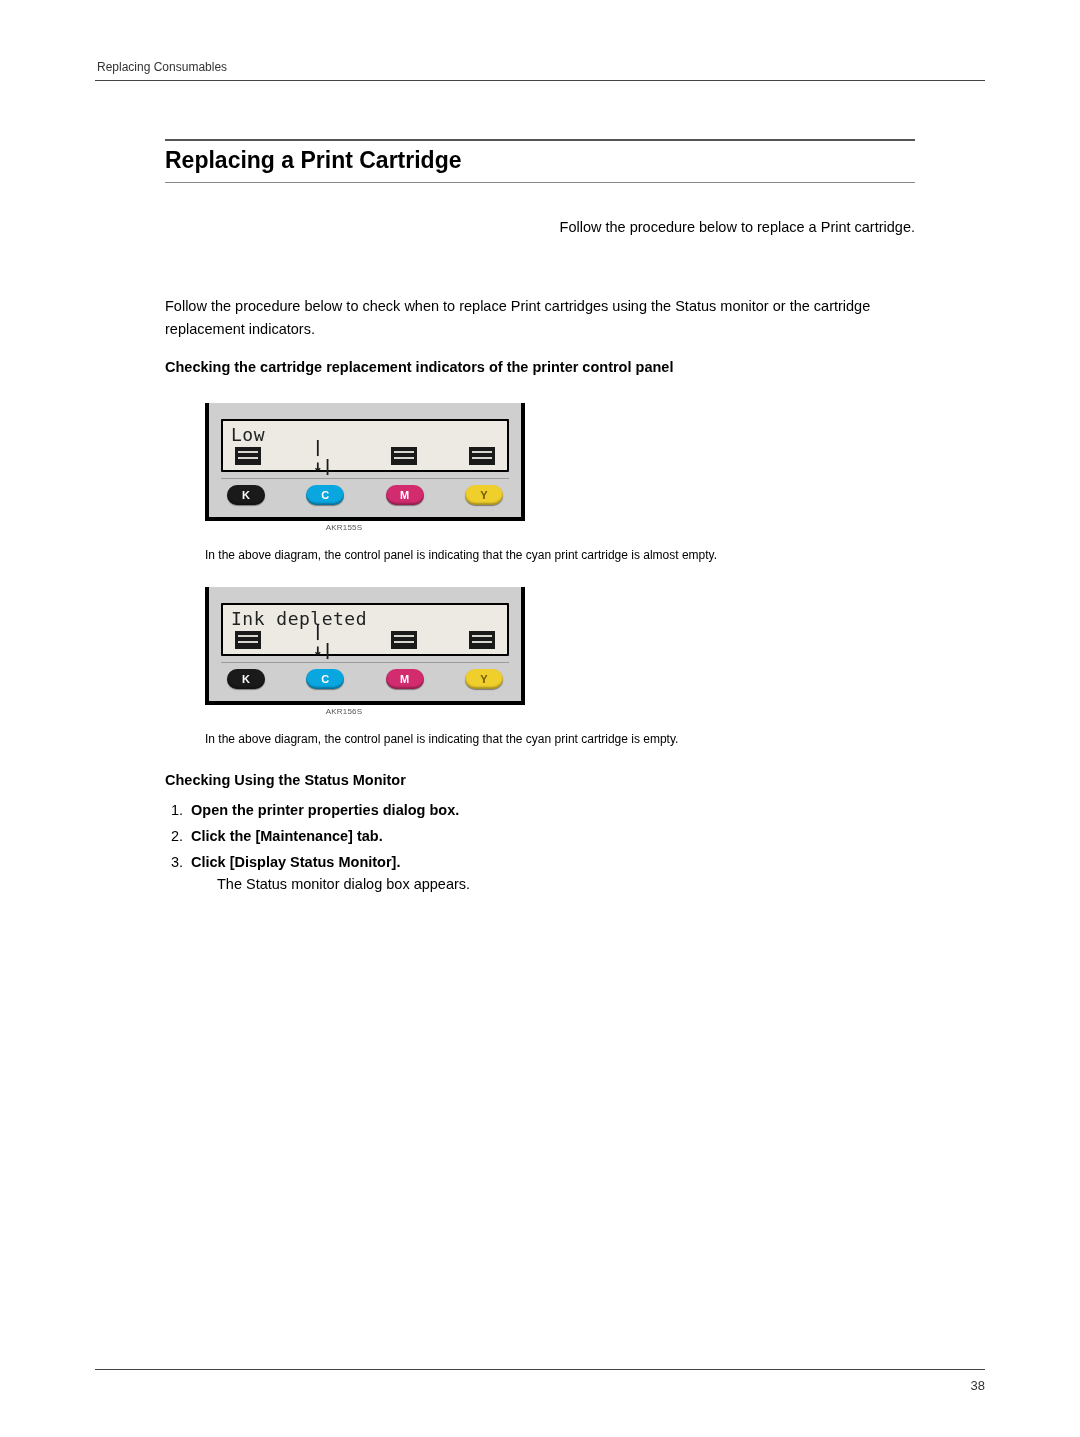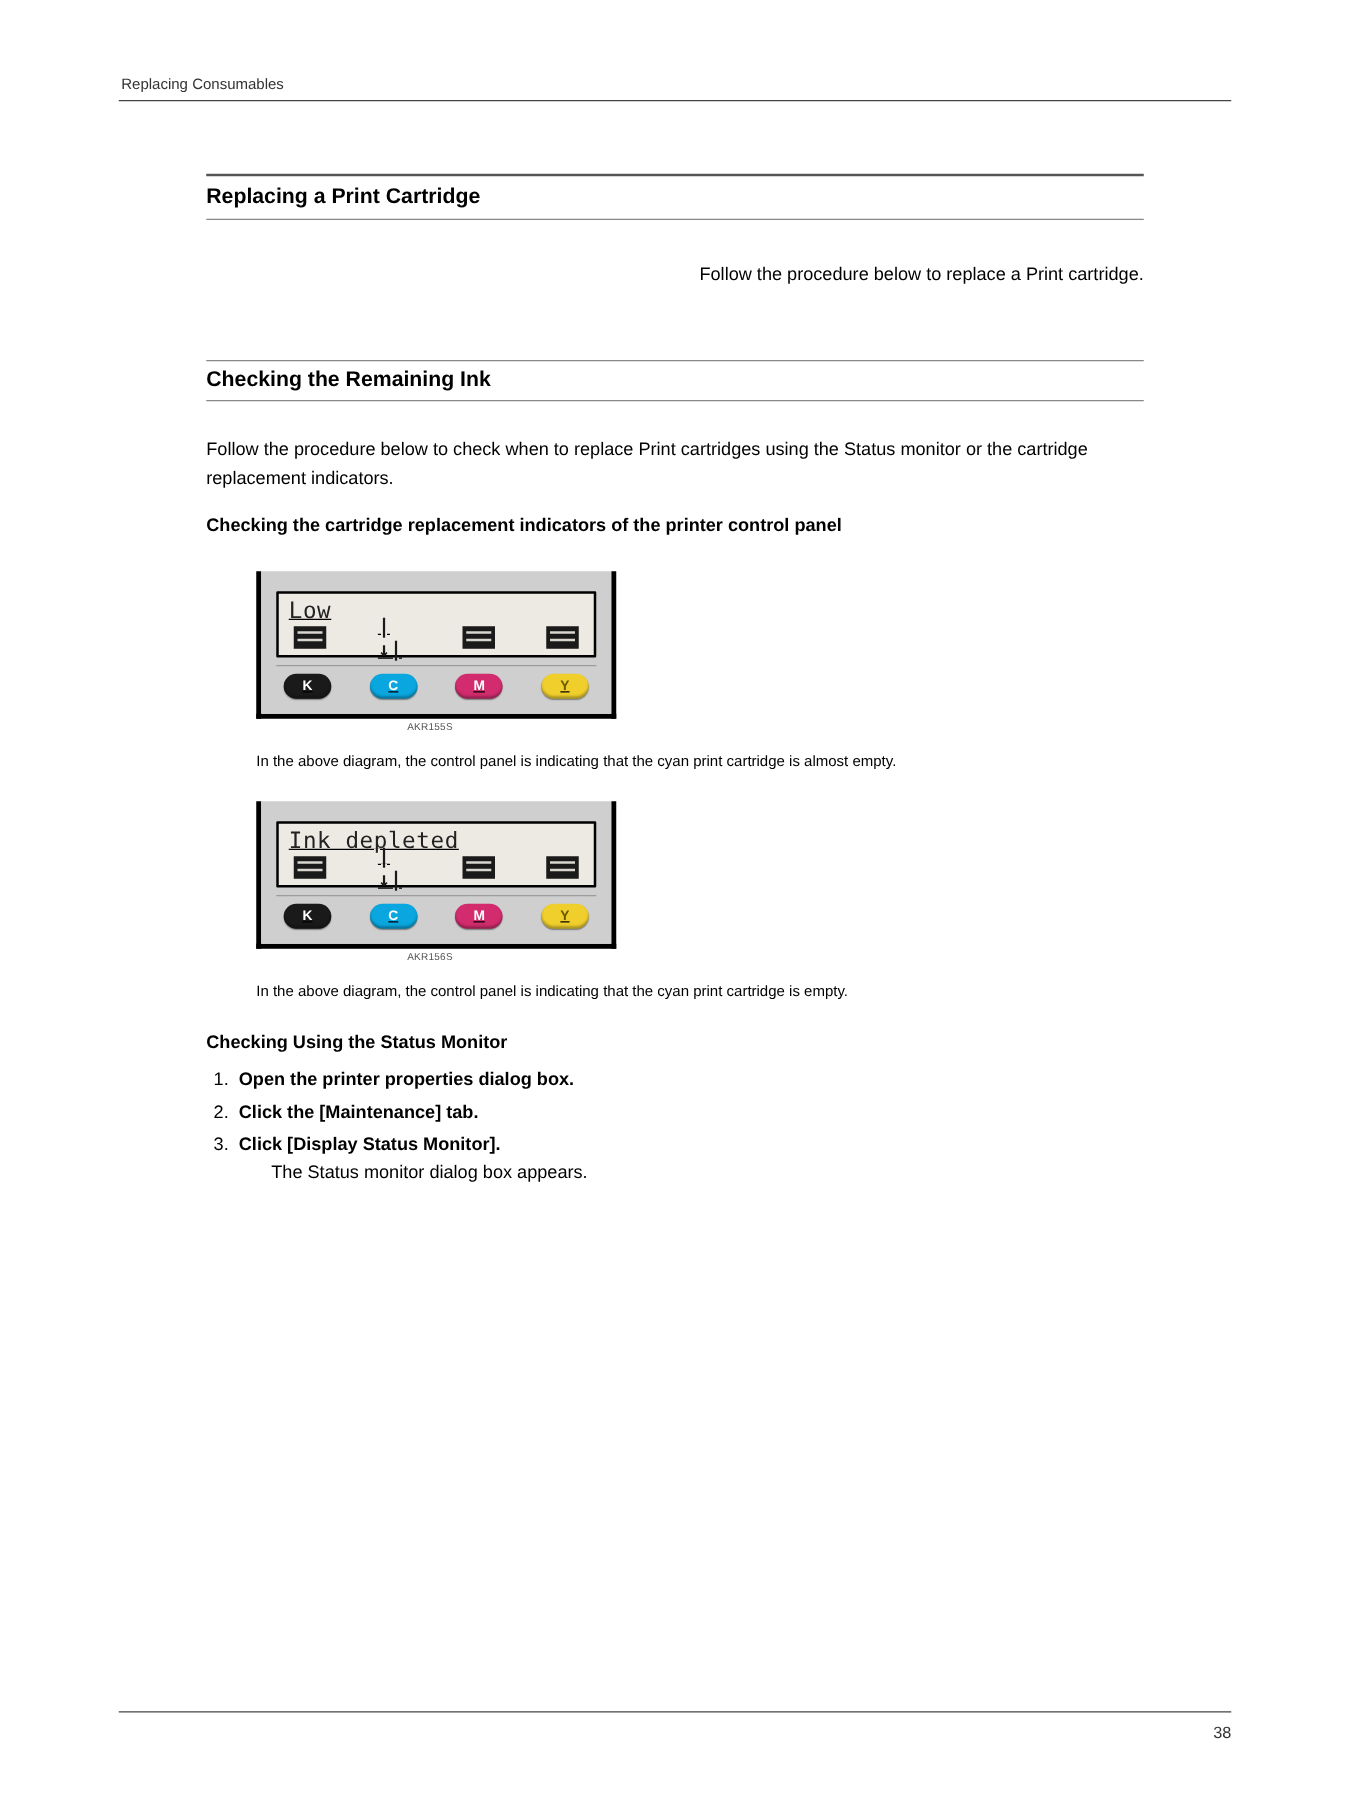--- a/index.html
+++ b/index.html
@@ -28,21 +28,21 @@
   .content {
     padding: 0 70px;
   }
   .h1-wrap {
     border-top: 2px solid #555;
     border-bottom: 1px solid #888;
     padding: 6px 0 8px 0;
     margin-bottom: 34px;
   }
   h1 {
-    font-size: 17px;
+    font-size: 23px;
     font-weight: bold;
   }
   .intro {
     font-size: 14.5px;
     margin-bottom: 56px;
     line-height: 1.5;
     text-align: right;
   }
   .h2-wrap {
     border-top: 1px solid #888;
@@ -75,22 +75,21 @@
   .panel-outer {
     display: inline-block;
     border-left: 4px solid #000;
     border-right: 4px solid #000;
     border-bottom: 4px solid #000;
     position: relative;
   }
   .panel-shade {
     background: #cfcfcf;
     padding: 16px 12px 8px 12px;
-    width: 280px;
-    text-decoration: underline;
+    width: 312px;
   }
   .lcd {
     background: #eceae3;
     border: 2px solid #000;
     border-radius: 1px;
     padding: 3px 8px 5px 8px;
     margin-bottom: 6px;
   }
   .lcd-text {
     font-family: "Lucida Console", monospace;
@@ -190,23 +189,20 @@
   <hr class="top-rule">
 
   <div class="content">
 
     <div class="h1-wrap">
       <h1>Replacing a Print Cartridge</h1>
     </div>
 
     <p class="intro">Follow the procedure below to replace a Print cartridge.</p>
 
-    <div class="h2-wrap">
-      <h2>Checking the Remaining Ink</h2>
-    </div>
 
     <p class="body-text">Follow the procedure below to check when to replace Print cartridges using the Status monitor or the cartridge replacement indicators.</p>
 
     <p class="bold-sub">Checking the cartridge replacement indicators of the printer control panel</p>
 
     <div class="panel-block">
       <div class="panel-outer">
         <div class="panel-shade">
           <div class="lcd">
             <div class="lcd-text">Low</div>

